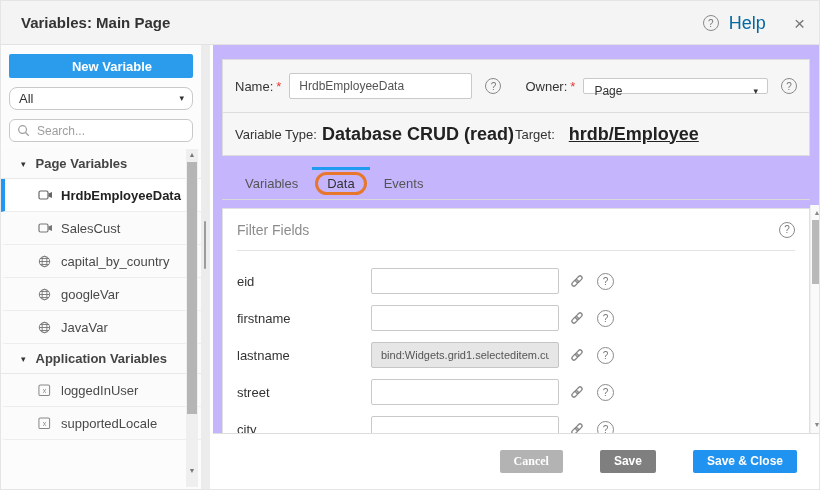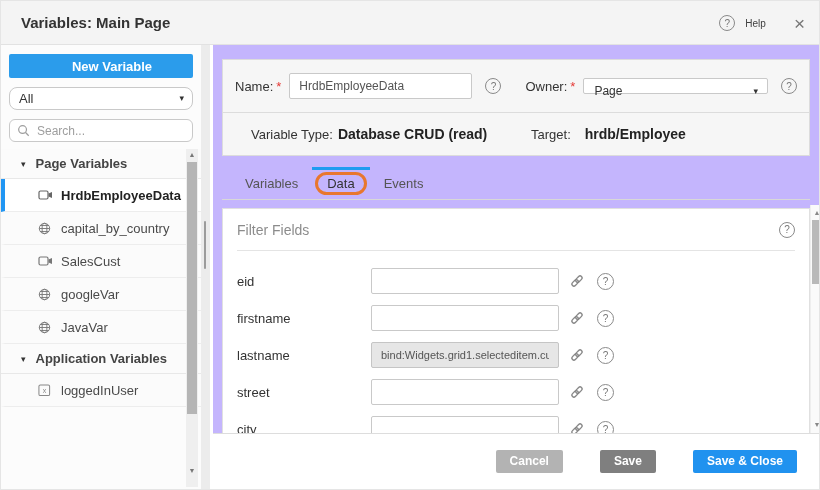--- a/index.html
+++ b/index.html
@@ -4,21 +4,21 @@
 <style>
   html,body{margin:0;padding:0;background:#fff;}
   *{box-sizing:border-box;font-family:"Liberation Sans","DejaVu Sans",sans-serif;}
   #app{position:relative;width:820px;height:490px;background:#fff;overflow:hidden;border:1px solid #e5e5e5;}
 
   
   .titlebar{position:absolute;left:0;top:0;width:820px;height:44px;background:#f4f4f4;border-bottom:1px solid #e2e2e2;display:flex;align-items:center;}
   .titlebar .title{margin-left:20px;font-size:15px;font-weight:bold;color:#333;}
   .titlebar .right{position:absolute;right:16px;top:0;height:44px;display:flex;align-items:center;gap:10px;}
   .help-circ{display:inline-flex;width:16px;height:16px;border:1px solid #8a8a8a;border-radius:50%;align-items:center;justify-content:center;font-size:10px;color:#777;background:transparent;flex:0 0 auto;}
-  .titlebar .help-label{font-size:10px;color:#404040;}
+  .titlebar .help-label{font-size:18px;color:#0369a1;}
   .titlebar .close{font-size:19px;color:#777;margin-left:18px;line-height:1;cursor:default;}
 
   
   .sidebar{position:absolute;left:0;top:44px;width:200px;height:446px;background:#fcfcfc;}
   .btn-new{display:block;width:184px;height:24px;margin:9px 8px 0 8px;background:#2b9ceb;color:#fff;border:none;border-radius:2px;font-size:13px;font-weight:bold;text-align:center;line-height:24px;padding-left:28px;}
   .sel-all{position:relative;width:184px;height:23px;margin:9px 8px 0 8px;background:#fff;border:1px solid #c9c9c9;border-radius:8px;font-size:13px;color:#333;line-height:21px;padding-left:9px;}
   .sel-all .caret{position:absolute;right:8px;top:0;font-size:9px;color:#333;line-height:21px;}
   .search-box{position:relative;width:184px;height:23px;margin:9px 8px 0 8px;background:#fff;border:1px solid #c9c9c9;border-radius:6px;display:flex;align-items:center;padding-left:7px;}
   .search-box input{border:none;outline:none;background:transparent;font-size:12px;color:#555;width:140px;margin-left:5px;}
   .search-box input::placeholder{color:#9e9e9e;}
@@ -49,23 +49,23 @@
   .lbl{font-size:13px;color:#333;white-space:nowrap;}
   .req{color:#e53935;font-size:13px;margin-left:3px;}
   .txt-input{height:26px;border:1px solid #c9c9c9;border-radius:2px;background:#fff;font-size:12px;color:#555;padding:0 9px;outline:none;}
   .name-input{width:190px;margin-left:8px;}
   .dd{position:relative;height:16px;border:1px solid #c9c9c9;border-radius:2px;background:#fff;font-size:12px;color:#333;line-height:24px;padding-left:10px;}
   .owner-dd{width:192px;margin-left:8px;}
   .dd .caret{position:absolute;right:9px;top:0;font-size:9px;color:#333;line-height:24px;}
   .d-row1 .help-circ{margin-left:13px;}
   .owner-lbl{margin-left:24px;}
   .d-row2{height:42px;display:flex;align-items:center;padding:0 12px;}
-  .pair1{width:280px;display:flex;align-items:center;margin-left:16px;}
-  .bold-val{font-size:14px;font-weight:bold;color:#222;margin-left:5px;white-space:nowrap;}
-  .target-val{margin-left:14px;}
+  .pair1{width:280px;display:flex;align-items:center;}
+  .bold-val{font-size:18px;font-weight:bold;color:#222;margin-left:5px;white-space:nowrap;}
+  .target-val{margin-left:14px;text-decoration:underline;}
 
   
   .tabs{position:absolute;left:9px;top:122px;width:588px;height:33px;border-bottom:1px solid #d8d8d8;display:flex;padding-left:10px;}
   .tab{position:relative;display:flex;align-items:center;padding:0 13px;font-size:13px;color:#555;height:100%;}
   .tab.active::before{content:"";position:absolute;left:1px;right:1px;top:0;height:3px;background:#1f9cf0;}
   .tab.active{padding:0 4px;}
   .ring{border:3px solid #e8772e;border-radius:14px;padding:1px 9px;color:#333;}
 
   
   .content-panel{position:absolute;left:9px;top:163px;width:588px;height:225px;background:#fff;border:1px solid #e0e0e0;border-bottom:none;overflow:hidden;padding:0 14px;}
@@ -83,21 +83,21 @@
   
   .main-scroll{position:absolute;left:597px;top:160px;width:13px;height:228px;background:#fafafa;border-left:1px solid #eee;}
   .main-scroll .arr{position:absolute;left:0;width:12px;height:12px;font-size:7px;color:#888;text-align:center;line-height:12px;}
   .main-scroll .arr.up{top:2px;}
   .main-scroll .arr.down{bottom:2px;}
   .main-scroll .thumb{position:absolute;left:1px;top:15px;width:10px;height:64px;background:#b9b9b9;}
 
   
   .footer{position:absolute;left:0;top:388px;width:611px;height:58px;background:#fff;border-top:1px solid #ddd;display:flex;justify-content:flex-end;align-items:flex-start;padding:16px 27px 0 0;gap:37px;}
   .fbtn{height:23px;border:none;border-radius:2px;color:#fff;font-size:12px;font-weight:bold;padding:0 14px;line-height:23px;}
-  .fbtn.cancel{background:#b3b3b3;}
+  .fbtn.cancel{background:#b3b3b3;font-family:Liberation Serif, serif;}
   .fbtn.save{background:#7f7f7f;}
   .fbtn.saveclose{background:#2092ef;}
 </style>
 </head>
 <body>
 
 <div id="app">
 
   <div class="titlebar">
     <div class="title">Variables: Main Page</div>
@@ -136,41 +136,41 @@
         <span class="vicon">
             <svg width="15" height="12" viewBox="0 0 15 12">
               <rect x="1" y="2" width="9" height="8" rx="1.5" fill="none" stroke="#666" stroke-width="1.2"></rect>
               <path d="M10.5 4.6 L14 3 V9 L10.5 7.4 Z" fill="#666"></path>
             </svg>
           </span>
         <span>HrdbEmployeeData</span>
       </div>
       <div class="var-item">
         <span class="vicon">
+            <svg width="15" height="12" viewBox="0 0 15 12">
+              <rect x="1" y="2" width="9" height="8" rx="1.5" fill="none" stroke="#777" stroke-width="1.2"></rect>
+              <path d="M10.5 4.6 L14 3 V9 L10.5 7.4 Z" fill="#777"></path>
+            </svg>
+          </span>
+        <span>SalesCust</span>
+      </div>
+      <div class="var-item">
+        <span class="vicon">
             <svg width="13" height="13" viewBox="0 0 14 14" fill="none" stroke="#777" stroke-width="1">
               <circle cx="7" cy="7" r="5.6"></circle>
               <ellipse cx="7" cy="7" rx="2.6" ry="5.6"></ellipse>
               <line x1="1.4" y1="7" x2="12.6" y2="7"></line>
               <line x1="2.3" y1="3.8" x2="11.7" y2="3.8"></line>
               <line x1="2.3" y1="10.2" x2="11.7" y2="10.2"></line>
             </svg>
           </span>
         <span>capital_by_country</span>
       </div>
       <div class="var-item">
         <span class="vicon">
-            <svg width="15" height="12" viewBox="0 0 15 12">
-              <rect x="1" y="2" width="9" height="8" rx="1.5" fill="none" stroke="#777" stroke-width="1.2"></rect>
-              <path d="M10.5 4.6 L14 3 V9 L10.5 7.4 Z" fill="#777"></path>
-            </svg>
-          </span>
-        <span>SalesCust</span>
-      </div>
-      <div class="var-item">
-        <span class="vicon">
             <svg width="13" height="13" viewBox="0 0 14 14" fill="none" stroke="#777" stroke-width="1">
               <circle cx="7" cy="7" r="5.6"></circle>
               <ellipse cx="7" cy="7" rx="2.6" ry="5.6"></ellipse>
               <line x1="1.4" y1="7" x2="12.6" y2="7"></line>
               <line x1="2.3" y1="3.8" x2="11.7" y2="3.8"></line>
               <line x1="2.3" y1="10.2" x2="11.7" y2="10.2"></line>
             </svg>
           </span>
         <span>googleVar</span>
       </div>
@@ -193,20 +193,29 @@
       </div>
 
       <div class="var-item">
         <span class="vicon">
             <svg width="13" height="13" viewBox="0 0 14 14">
               <rect x="1" y="1" width="11.5" height="11.5" rx="1.5" fill="none" stroke="#888" stroke-width="1.1"></rect>
               <text x="7" y="10" font-size="7.5" text-anchor="middle" fill="#888">x</text>
             </svg>
           </span>
         <span>loggedInUser</span>
+      </div>
+      <div class="var-item">
+        <span class="vicon">
+            <svg width="13" height="13" viewBox="0 0 14 14">
+              <rect x="1" y="1" width="11.5" height="11.5" rx="1.5" fill="none" stroke="#888" stroke-width="1.1"></rect>
+              <text x="7" y="10" font-size="7.5" text-anchor="middle" fill="#888">x</text>
+            </svg>
+          </span>
+        <span>supportedLocale</span>
       </div>
     </div>
 
     <div class="sb-scroll">
       <span class="arr up">▲</span>
       <div class="thumb"></div>
       <span class="arr down">▼</span>
     </div>
   </div>
 

